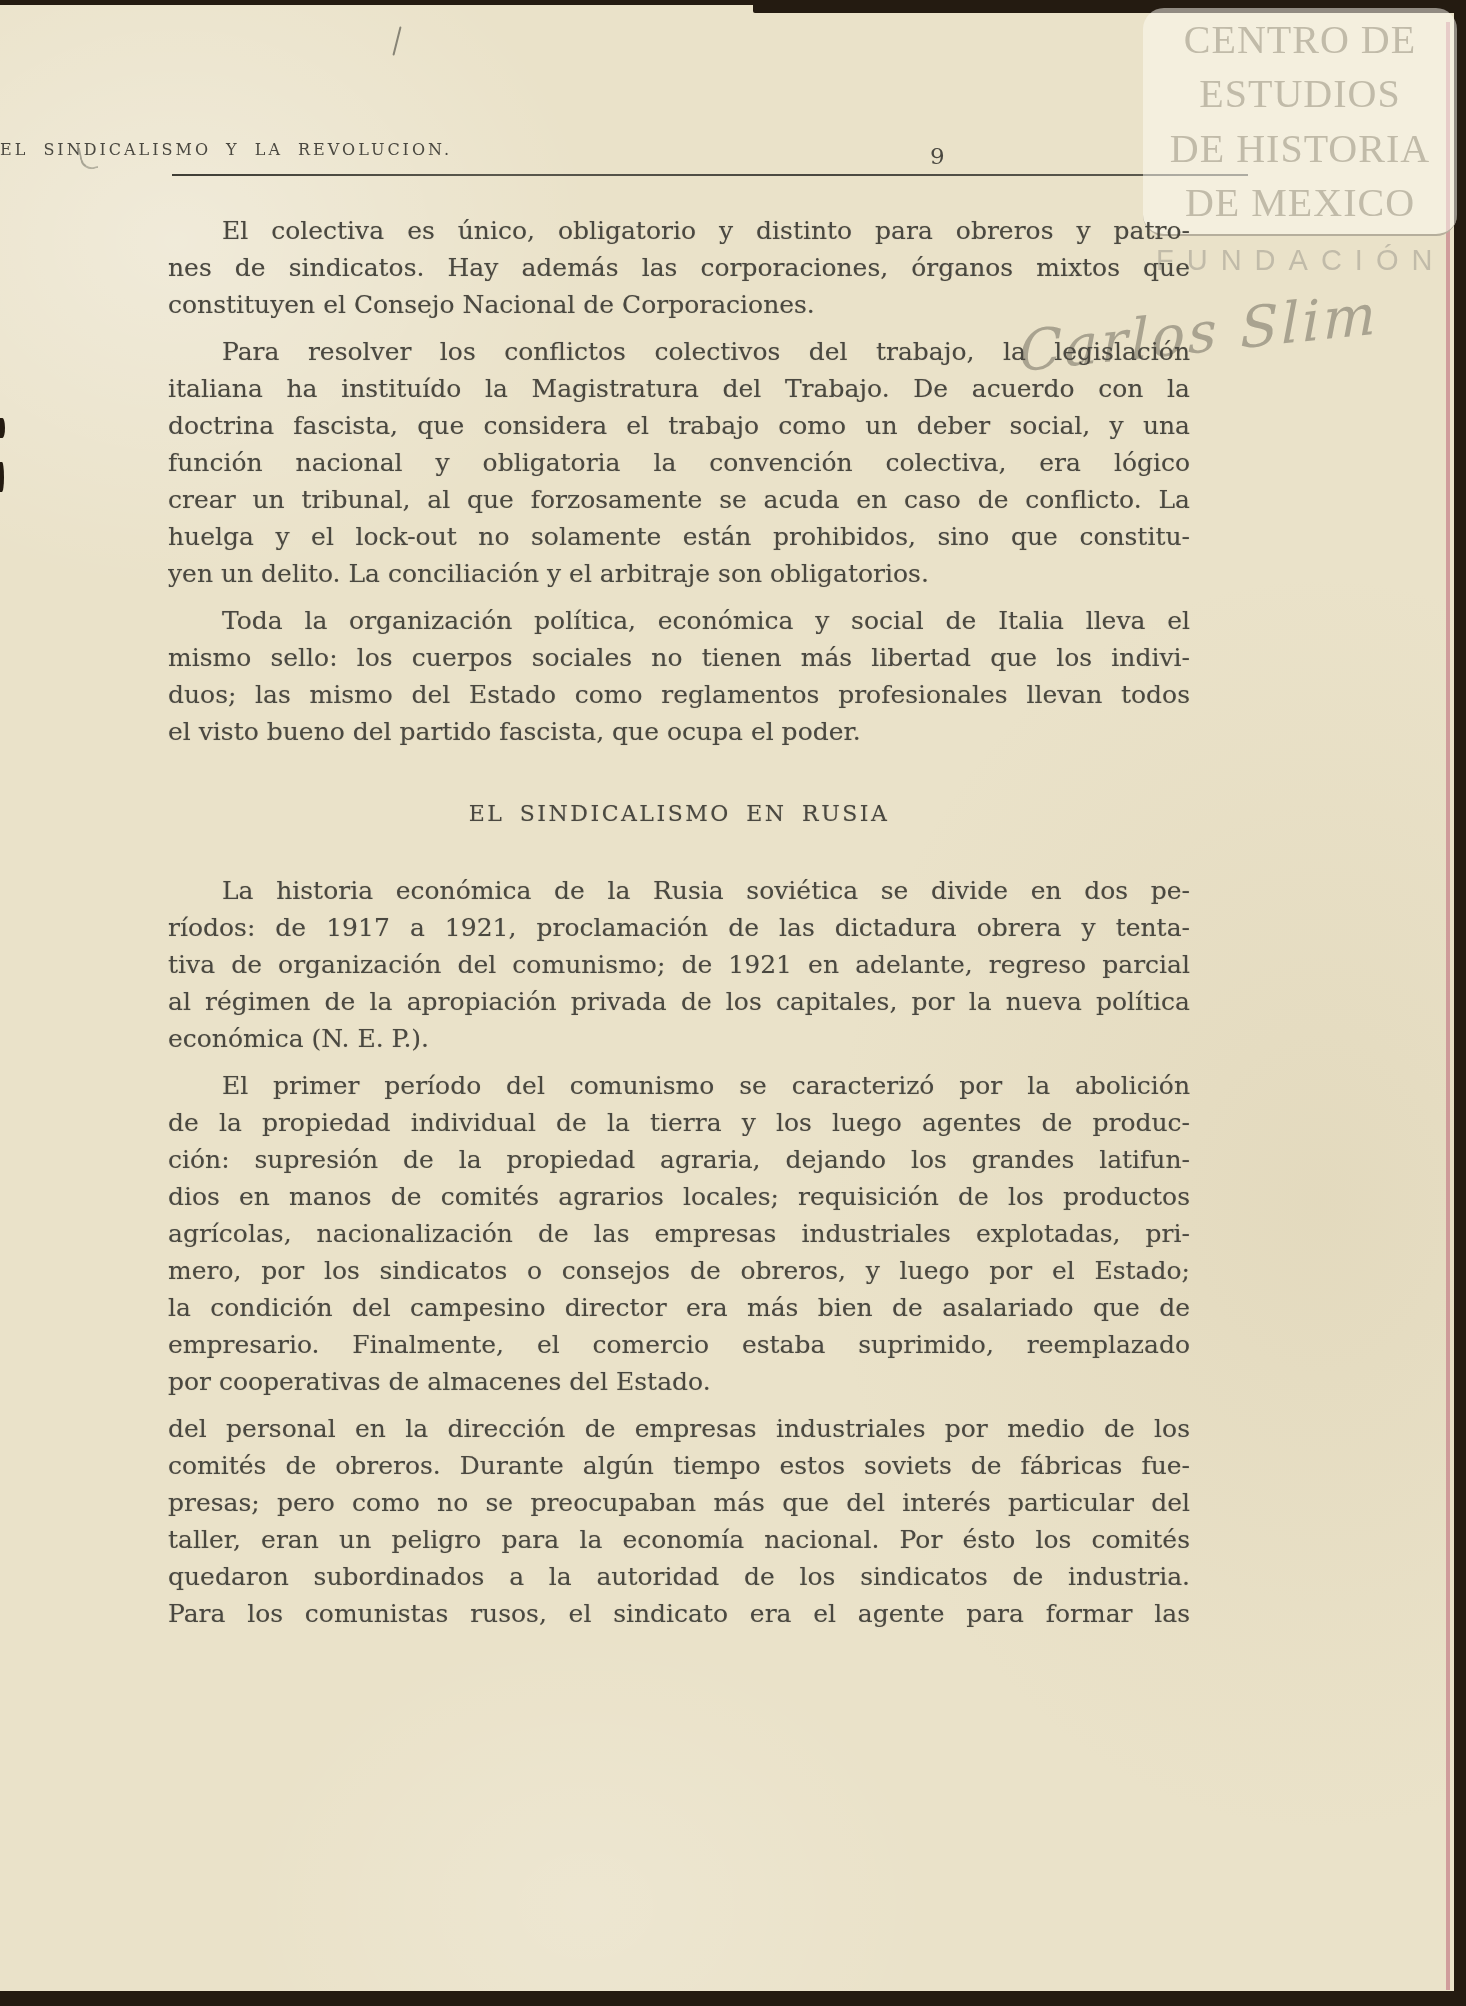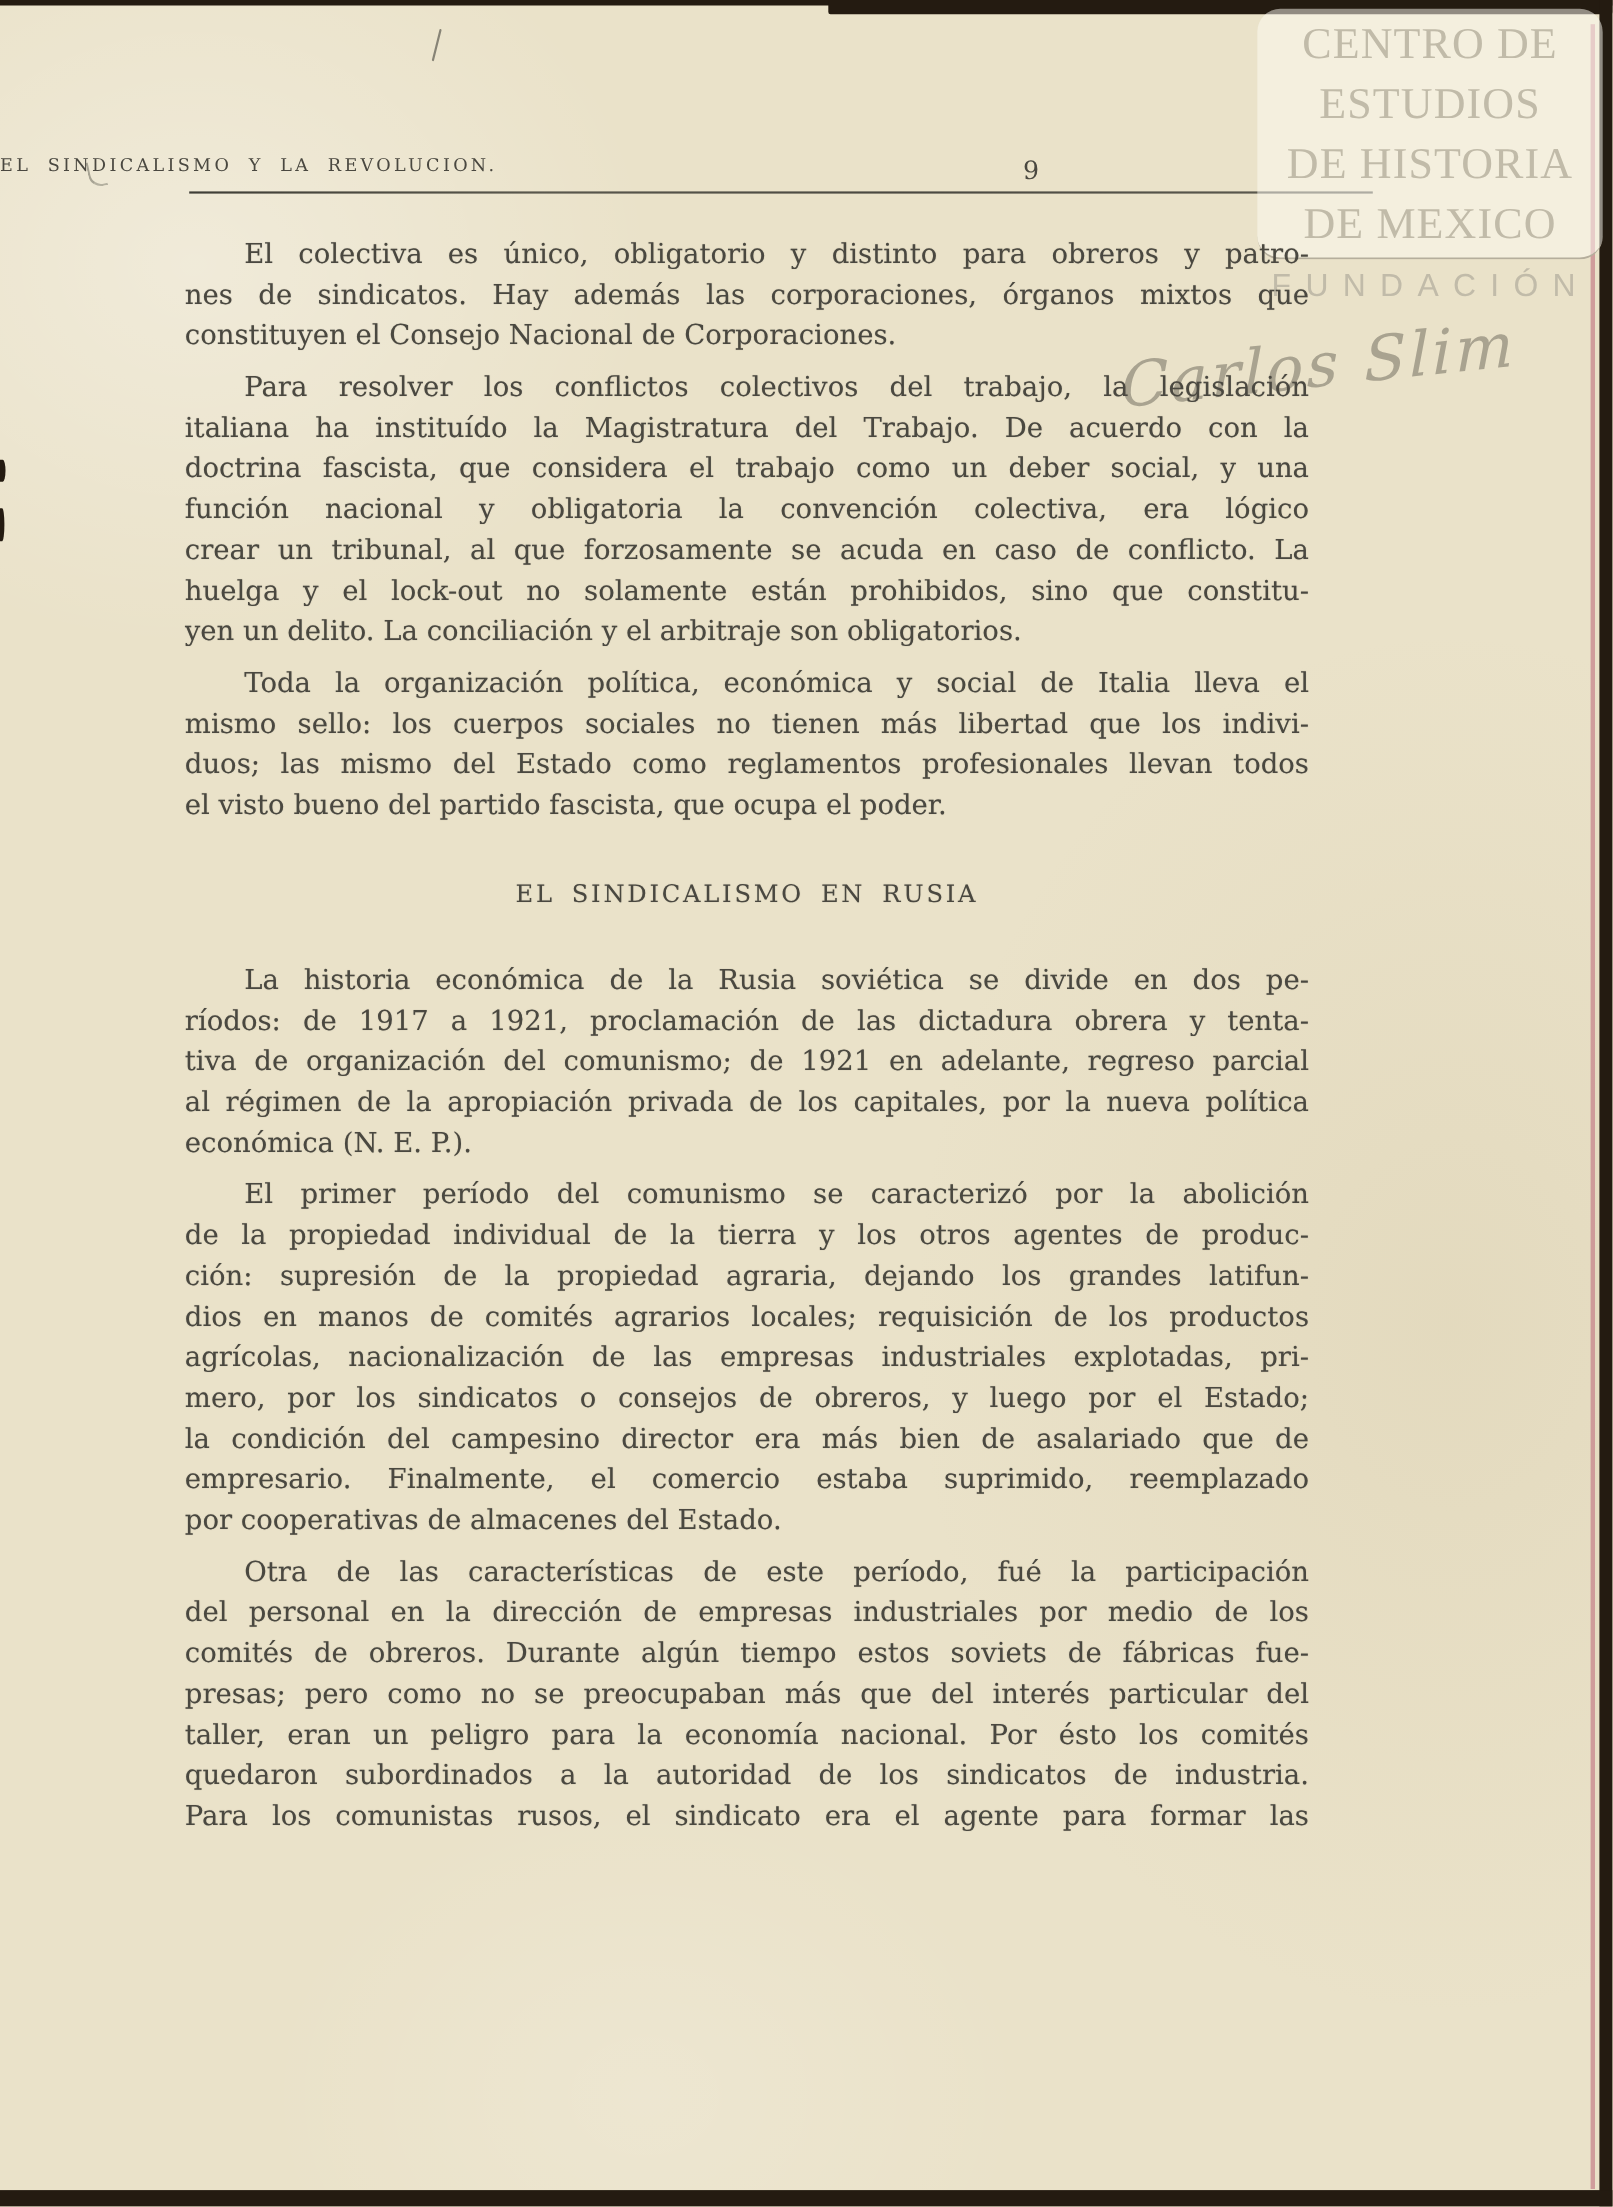--- a/index.html
+++ b/index.html
@@ -153,31 +153,30 @@
     <div id="group2">
         <div class="para">
           <div class="line first">La historia económica de la Rusia soviética se divide en dos pe-</div>
           <div class="line">ríodos: de 1917 a 1921, proclamación de las dictadura obrera y tenta-</div>
           <div class="line">tiva de organización del comunismo; de 1921 en adelante, regreso parcial</div>
           <div class="line">al régimen de la apropiación privada de los capitales, por la nueva política</div>
           <div class="line last">económica (N. E. P.).</div>
         </div>
         <div class="para">
           <div class="line first">El primer período del comunismo se caracterizó por la abolición</div>
-          <div class="line">de la propiedad individual de la tierra y los otros agentes de produc-</div>
+          <div class="line">de la propiedad individual de la tierra y los luego agentes de produc-</div>
           <div class="line">ción: supresión de la propiedad agraria, dejando los grandes latifun-</div>
           <div class="line">dios en manos de comités agrarios locales; requisición de los productos</div>
           <div class="line">agrícolas, nacionalización de las empresas industriales explotadas, pri-</div>
           <div class="line">mero, por los sindicatos o consejos de obreros, y luego por el Estado;</div>
           <div class="line">la condición del campesino director era más bien de asalariado que de</div>
           <div class="line">empresario. Finalmente, el comercio estaba suprimido, reemplazado</div>
           <div class="line last">por cooperativas de almacenes del Estado.</div>
         </div>
         <div class="para">
-          <div class="line first">Otra de las características de este período, fué la participación</div>
           <div class="line">del personal en la dirección de empresas industriales por medio de los</div>
           <div class="line">comités de obreros. Durante algún tiempo estos soviets de fábricas fue-</div>
           <div class="line">presas; pero como no se preocupaban más que del interés particular del</div>
           <div class="line">taller, eran un peligro para la economía nacional. Por ésto los comités</div>
           <div class="line">quedaron subordinados a la autoridad de los sindicatos de industria.</div>
           <div class="line">Para los comunistas rusos, el sindicato era el agente para formar las</div>
         </div>
       </div>
   </div>
 

